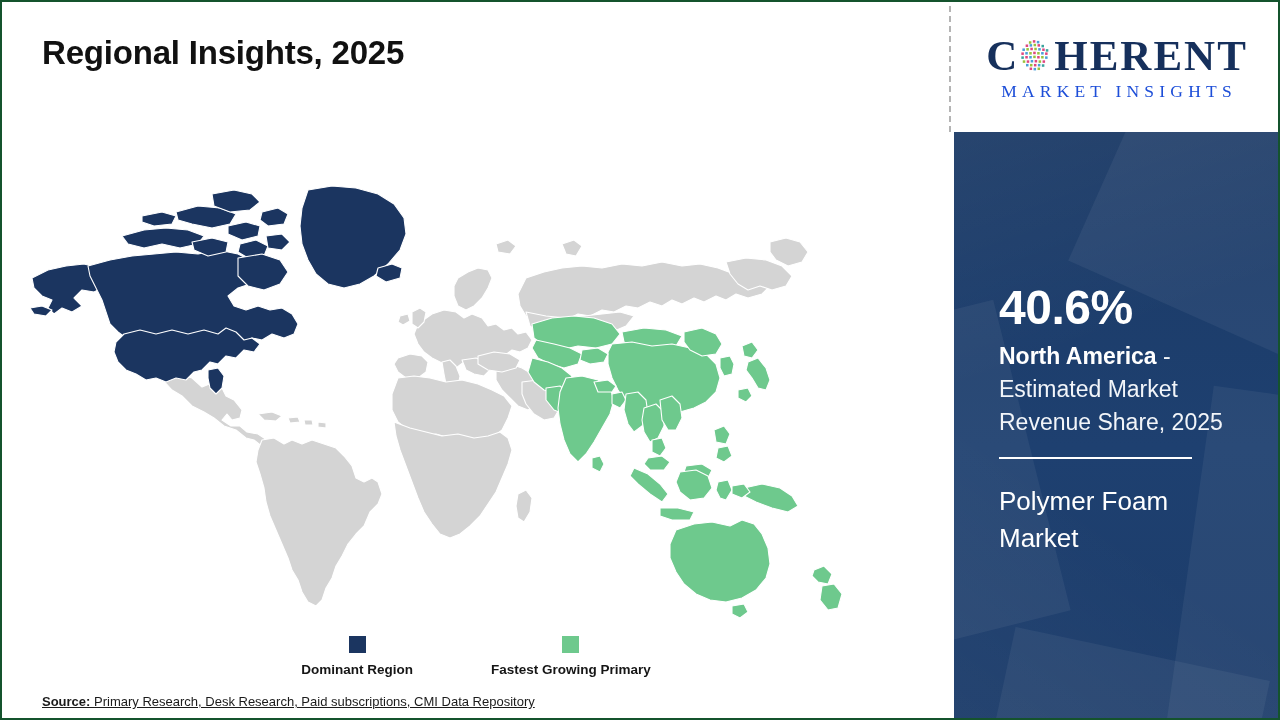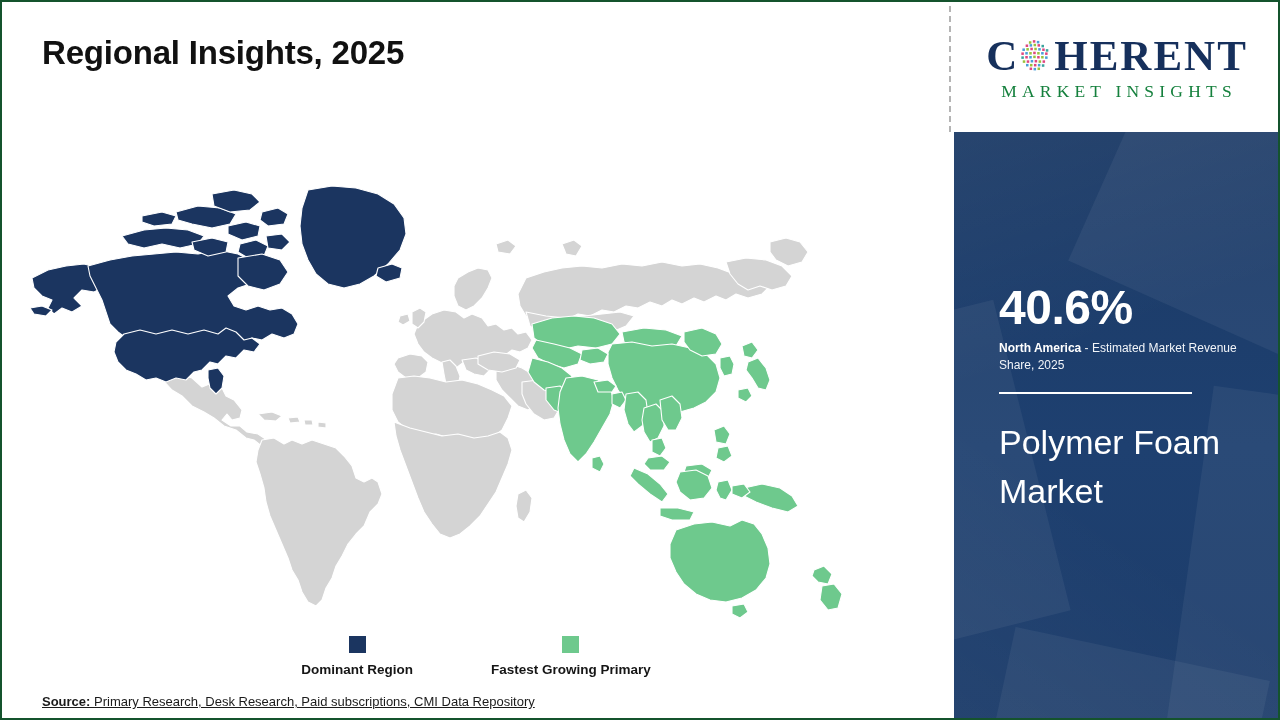--- a/index.html
+++ b/index.html
@@ -147,21 +147,21 @@
   }
   #logo-globe {
     width: 36px;
     height: 36px;
     margin: 0 1px 0 -2px;
     display: block;
   }
   #logo-sub {
     font-family: "Liberation Serif", serif;
     font-size: 17.5px;
-    color: #15803d;
+    color: #1d4ed8;
     letter-spacing: 5.2px;
     margin-top: 2px;
     white-space: nowrap;
     padding-left: 4px;
   }
 
   
   #stat-panel {
     position: absolute;
     left: 952px;
@@ -192,35 +192,35 @@
   }
   #stat-percent {
     font-size: 48px;
     font-weight: bold;
     color: #ffffff;
     line-height: 1.0;
     letter-spacing: -0.5px;
   }
   #stat-desc {
     margin-top: 8px;
-    font-size: 12px;
+    font-size: 23px;
     color: #f2f5f9;
     line-height: 1.43;
     width: 262px;
   }
   #stat-desc .region-bold { font-weight: bold; color: #ffffff; }
   #stat-rule {
     margin-top: 18px;
     width: 193px;
     height: 2px;
     background: #ffffff;
   }
   #stat-market {
     margin-top: 24px;
-    font-size: 34px;
+    font-size: 26px;
     color: #ffffff;
     line-height: 1.42;
     width: 250px;
   }
 </style>
 </head>
 <body>
 
 <div id="page">
 

